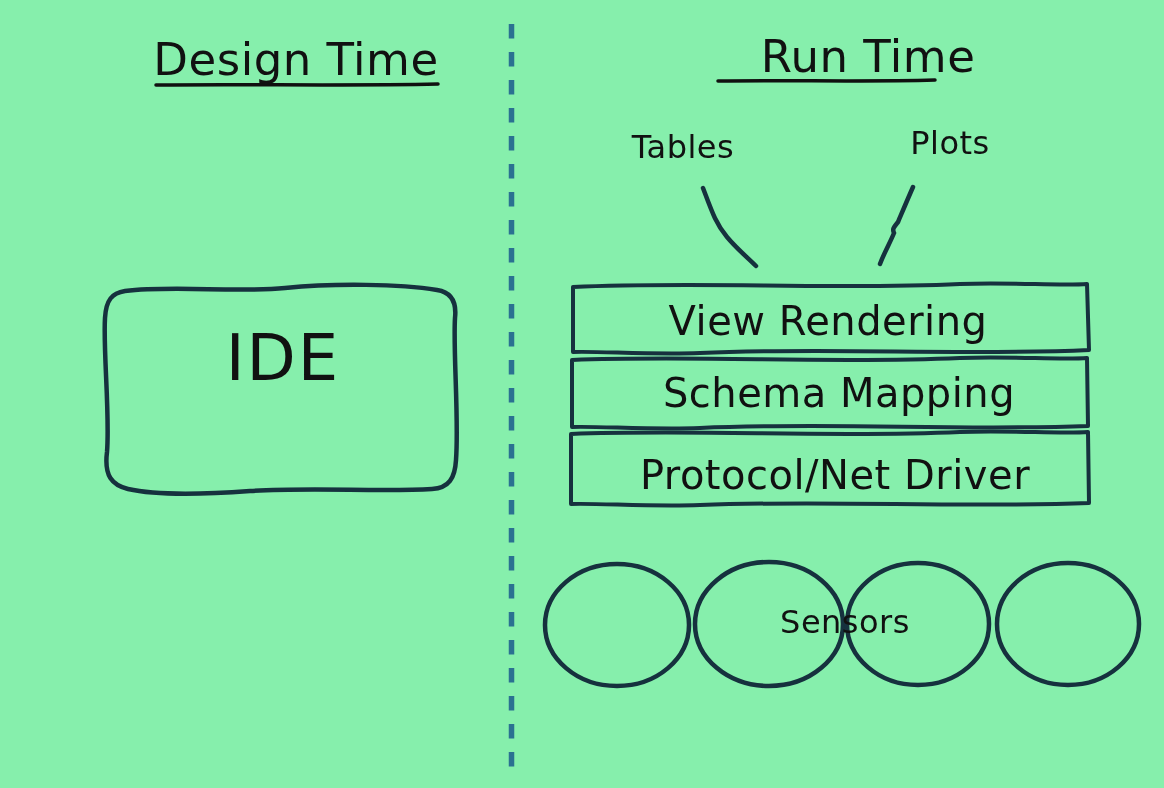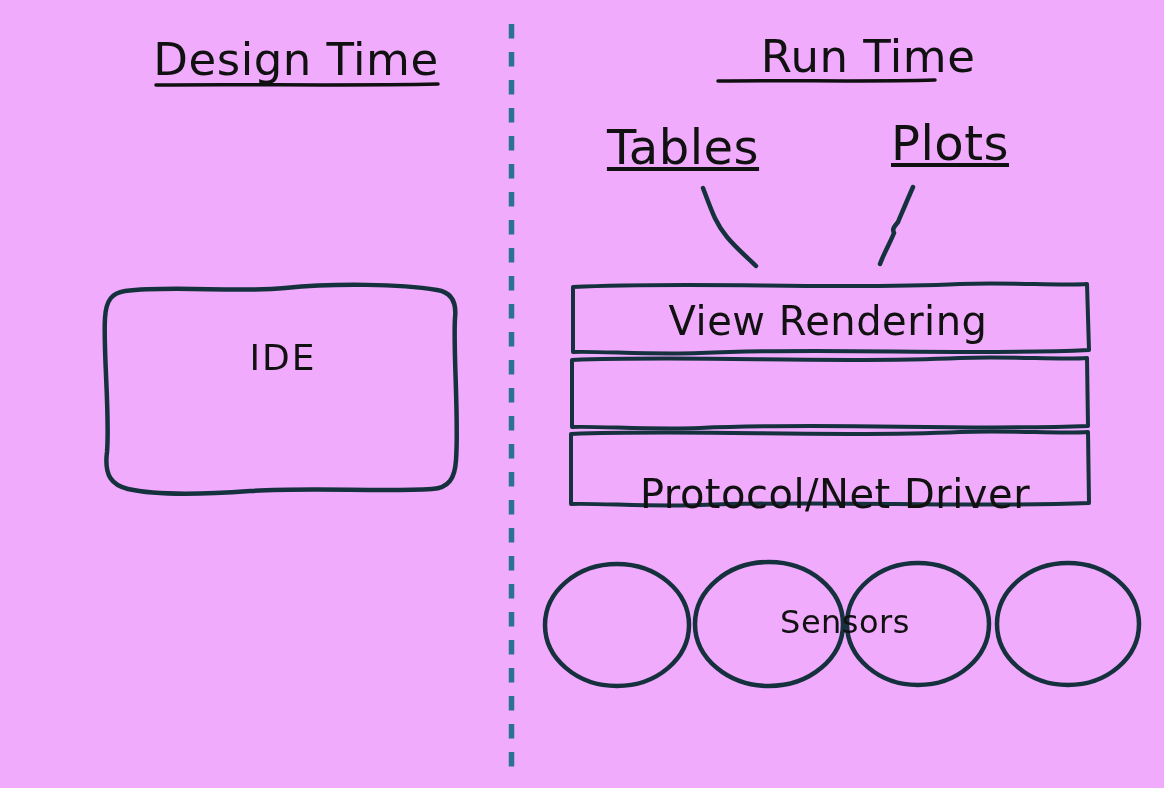--- a/index.html
+++ b/index.html
@@ -4,21 +4,21 @@
 <style>
   html, body {
     margin: 0;
     padding: 0;
     background: #ffffff;
   }
   .canvas {
     position: relative;
     width: 1164px;
     height: 788px;
-    background: #f0abfc;
+    background: #86efac;
     overflow: hidden;
     font-family: "DejaVu Sans", sans-serif;
     color: #111111;
   }
   .svg-layer {
     position: absolute;
     left: 0;
     top: 0;
     width: 1164px;
     height: 788px;
@@ -28,28 +28,27 @@
     transform: translate(-50%, -50%);
     white-space: nowrap;
     color: #111111;
     line-height: 1;
     letter-spacing: 0.5px;
   }
   .section-title {
     font-size: 45px;
   }
   .io-label {
-    font-size: 48px;
-    text-decoration: underline;
+    font-size: 32px;
   }
   .layer-label {
     font-size: 40px;
   }
   .ide-label {
-    font-size: 36px;
+    font-size: 64px;
     letter-spacing: 2px;
   }
   .sensors-label {
     font-size: 32px;
   }
 </style>
 </head>
 <body>
 
 <div class="canvas">
@@ -113,18 +112,19 @@
   <div class="label ide-label" style="left:283px; top:358px;">IDE</div>
 
   <div class="label section-title" style="left:824px; top:56px;margin-left:44px;">Run Time</div>
 
   <div class="label io-label" style="left:683px; top:147px;">Tables</div>
 
   <div class="label layer-label" style="left:828px; top:321px;">View Rendering</div>
 
   <div class="label io-label" style="left:950px; top:143px;">Plots</div>
 
+  <div class="label layer-label" style="left:839px; top:393px;">Schema Mapping</div>
 
-  <div class="label layer-label" style="left:835px; top:494px;">Protocol/Net Driver</div>
+  <div class="label layer-label" style="left:835px; top:475px;">Protocol/Net Driver</div>
 
   <div class="label sensors-label" style="left:845px; top:622px;">Sensors</div>
 
 </div>
 
 </body></html>

